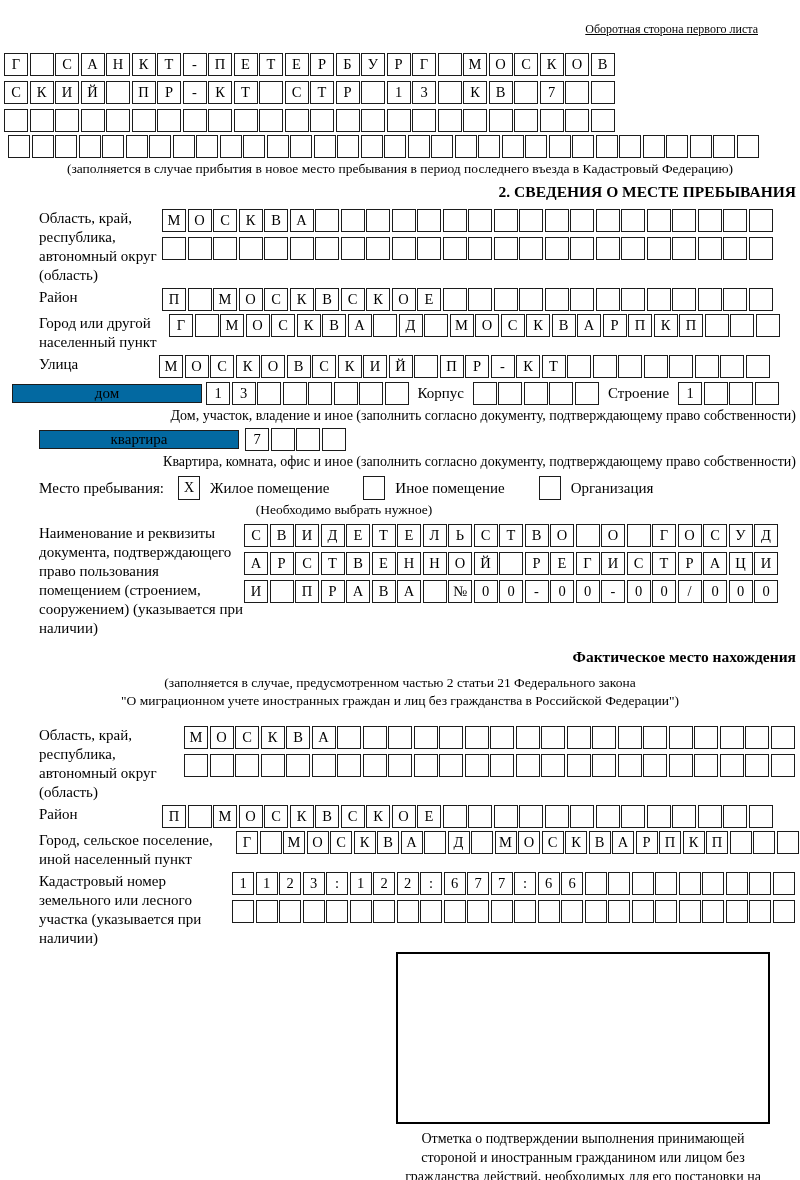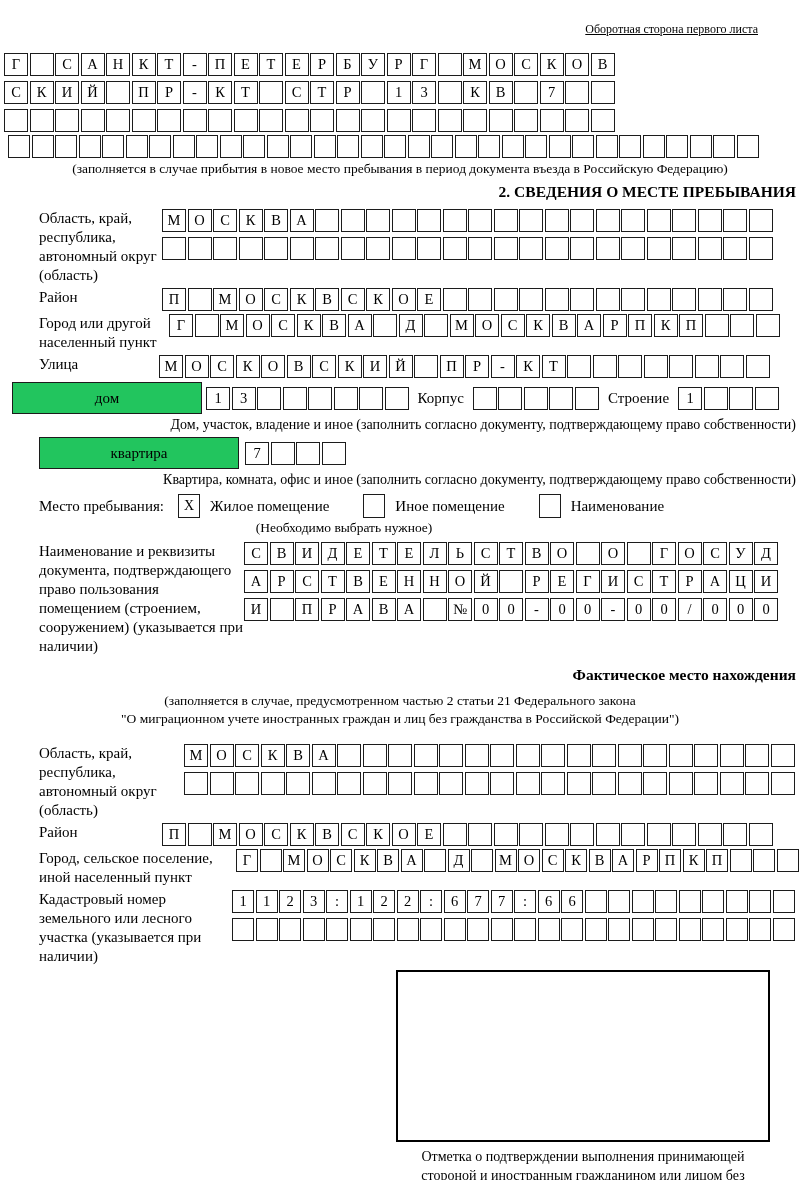--- a/index.html
+++ b/index.html
@@ -19,23 +19,23 @@
   .rows { display:flex; flex-direction:column; gap:5px; }
   .cells { display:flex; gap:1.5px; }
   .cell {
     box-sizing:border-box; flex:0 0 auto; width:24px; height:23px;
     border:1.7px solid #1c1c1c; background:#fff;
     display:flex; align-items:center; justify-content:center;
     font-size:14.5px;
   }
   .cells-sm .cell { width:22px; }
   .wbox {
-    box-sizing:border-box; border:1.7px solid #1c1c1c; height:32px;
+    box-sizing:border-box; border:1.7px solid #1c1c1c; height:19px;
     display:flex; align-items:center; justify-content:center; font-size:15px;
-    background:#22c55e;
+    background:#0369a1;
     font-family:Liberation Serif, serif;
   }
   .caption { font-size:13.5px; text-align:center; line-height:17px; margin:2px 0 4px; }
   .caption-left { font-size:14px; text-align:right; margin:3px 0 4px 8px; }
   .sec-title { text-align:right; font-weight:bold; font-size:15.5px; margin:6px 0 8px; }
 
   .dom-row { display:flex; align-items:center; margin:4px 0 0 8px; }
   .dom-row .wbox { width:190px; margin-right:4px; }
   .inline-label { font-size:15px; padding:0 9px; white-space:nowrap; }
 
@@ -175,21 +175,21 @@
       <div class="cell"></div>
       <div class="cell"></div>
       <div class="cell"></div>
       <div class="cell"></div>
       <div class="cell"></div>
       <div class="cell"></div>
       <div class="cell"></div>
       <div class="cell"></div>
       <div class="cell"></div>
     </div>
-  <div class="caption">(заполняется в случае прибытия в новое место пребывания в период документа въезда в Российскую Федерацию)</div>
+  <div class="caption">(заполняется в случае прибытия в новое место пребывания в период последнего въезда в Кадастровый Федерацию)</div>
 
   <div class="sec-title">2. СВЕДЕНИЯ О МЕСТЕ ПРЕБЫВАНИЯ</div>
 
   <div class="field" style="--lw:158px">
     <div class="flabel">Область, край, республика, автономный округ (область)</div>
     <div class="rows">
       <div class="cells">
           <div class="cell">М</div>
           <div class="cell">О</div>
           <div class="cell">С</div>
@@ -380,21 +380,21 @@
     <span class="opt">
       <span class="checkbox">X</span>
       <span class="olabel">Жилое помещение</span>
     </span>
     <span class="opt">
       <span class="checkbox"></span>
       <span class="olabel">Иное помещение</span>
     </span>
     <span class="opt">
       <span class="checkbox"></span>
-      <span class="olabel">Наименование</span>
+      <span class="olabel">Организация</span>
     </span>
   </div>
   <div class="choose-caption">(Необходимо выбрать нужное)</div>
 
   <div class="field" style="--lw:240px">
     <div class="flabel">Наименование и реквизиты документа, подтверждающего право пользования помещением (строением, сооружением) (указывается при наличии)</div>
     <div class="rows">
       <div class="cells">
           <div class="cell">С</div>
           <div class="cell">В</div>

